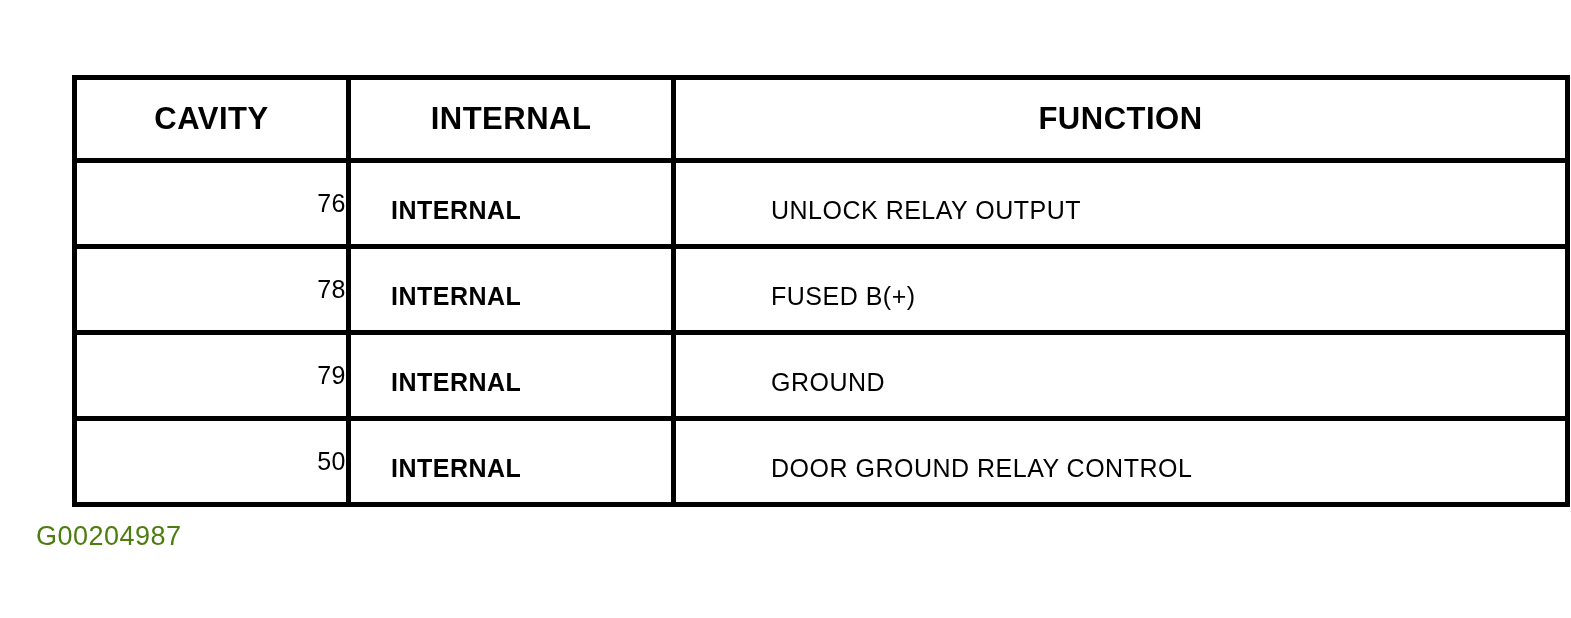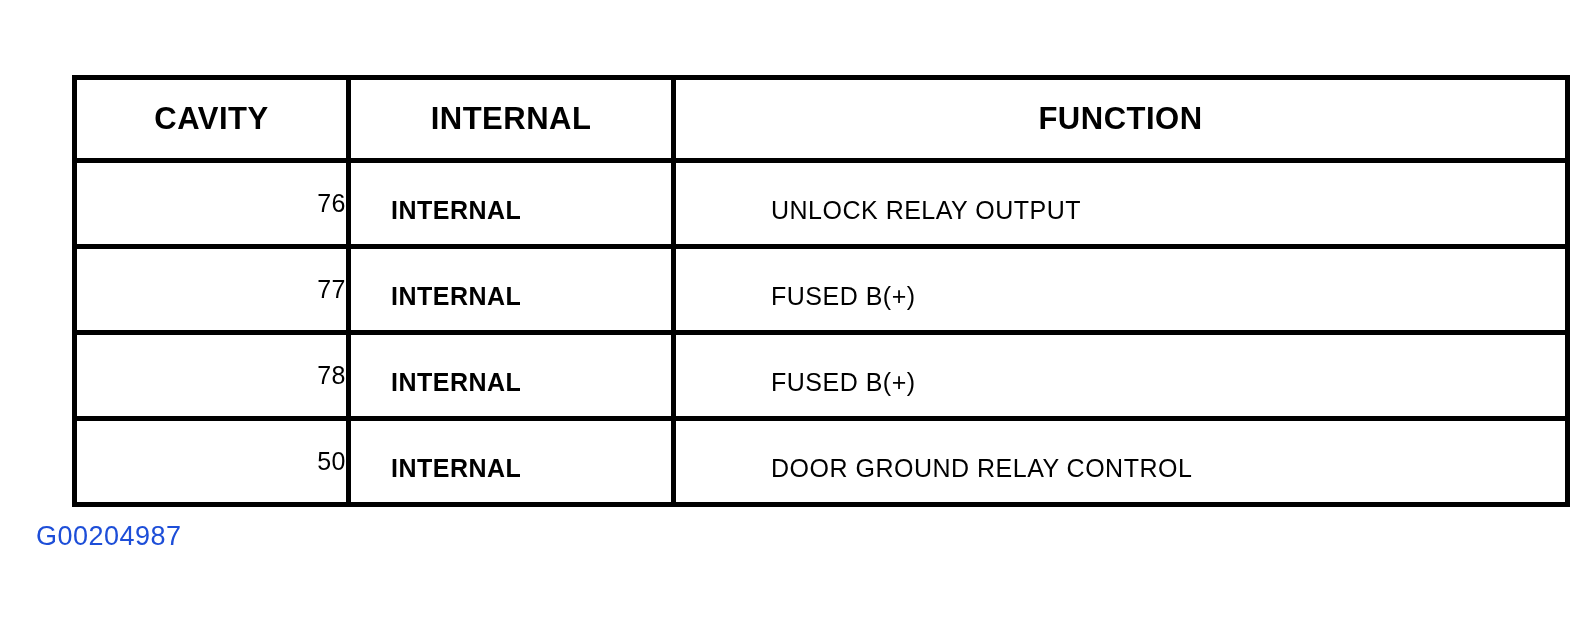--- a/index.html
+++ b/index.html
@@ -94,21 +94,21 @@
   }
 
   
   #figure-caption {
     position: absolute;
     left: 36px;
     top: 521px;
     font-size: 27px;
     font-weight: normal;
     letter-spacing: 0.5px;
-    color: #1d4ed8;
+    color: #4d7c0f;
     white-space: nowrap;
   }
 </style>
 </head>
 <body>
 
 <div id="page">
 
   <table id="cavity-table">
     <colgroup>
@@ -123,28 +123,28 @@
         <th class="head-function">FUNCTION</th>
       </tr>
     </thead>
     <tbody>
       <tr>
         <td class="cell-cavity">76</td>
         <td class="cell-circuit">INTERNAL</td>
         <td class="cell-function">UNLOCK RELAY OUTPUT</td>
       </tr>
       <tr>
-        <td class="cell-cavity">77</td>
+        <td class="cell-cavity">78</td>
         <td class="cell-circuit">INTERNAL</td>
         <td class="cell-function">FUSED B(+)</td>
       </tr>
       <tr>
-        <td class="cell-cavity">78</td>
+        <td class="cell-cavity">79</td>
         <td class="cell-circuit">INTERNAL</td>
-        <td class="cell-function">FUSED B(+)</td>
+        <td class="cell-function">GROUND</td>
       </tr>
       <tr>
         <td class="cell-cavity">50</td>
         <td class="cell-circuit">INTERNAL</td>
         <td class="cell-function">DOOR GROUND RELAY CONTROL</td>
       </tr>
     </tbody>
   </table>
 
   <div id="figure-caption">G00204987</div>

